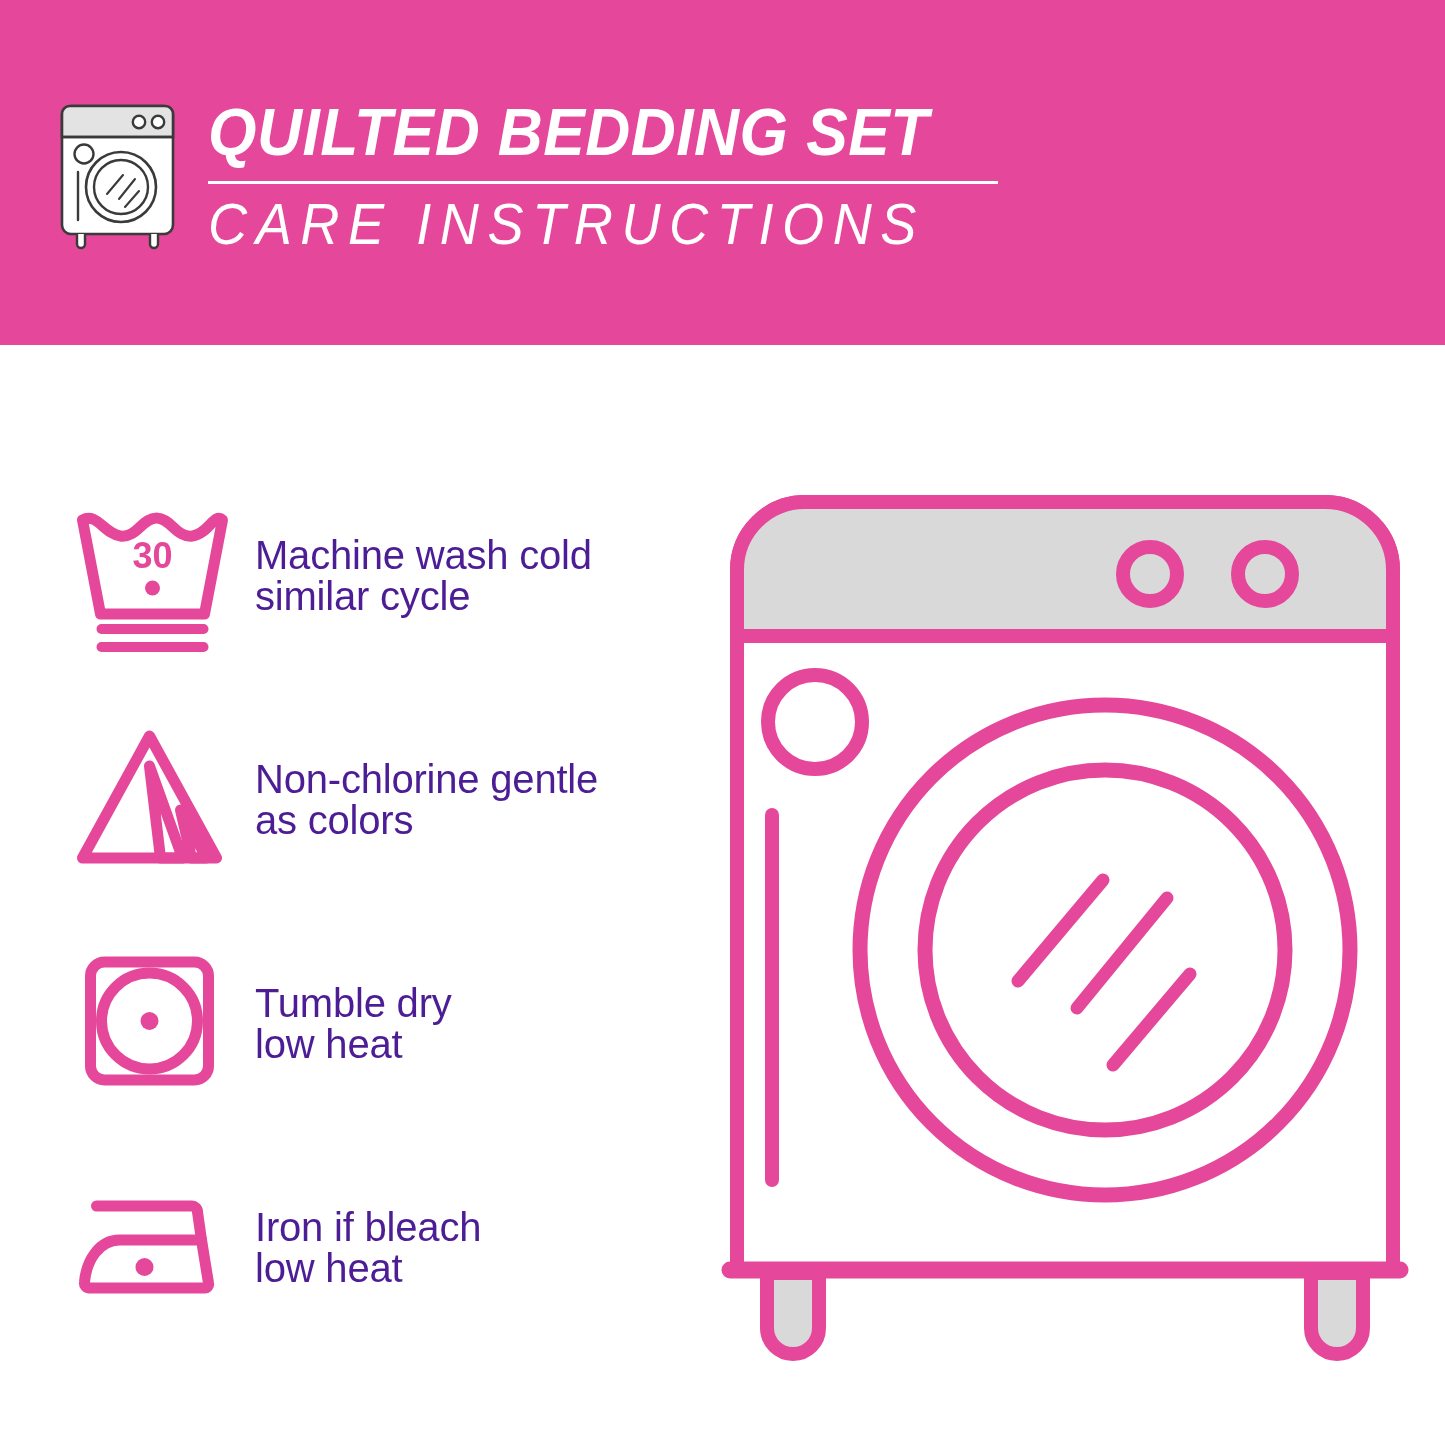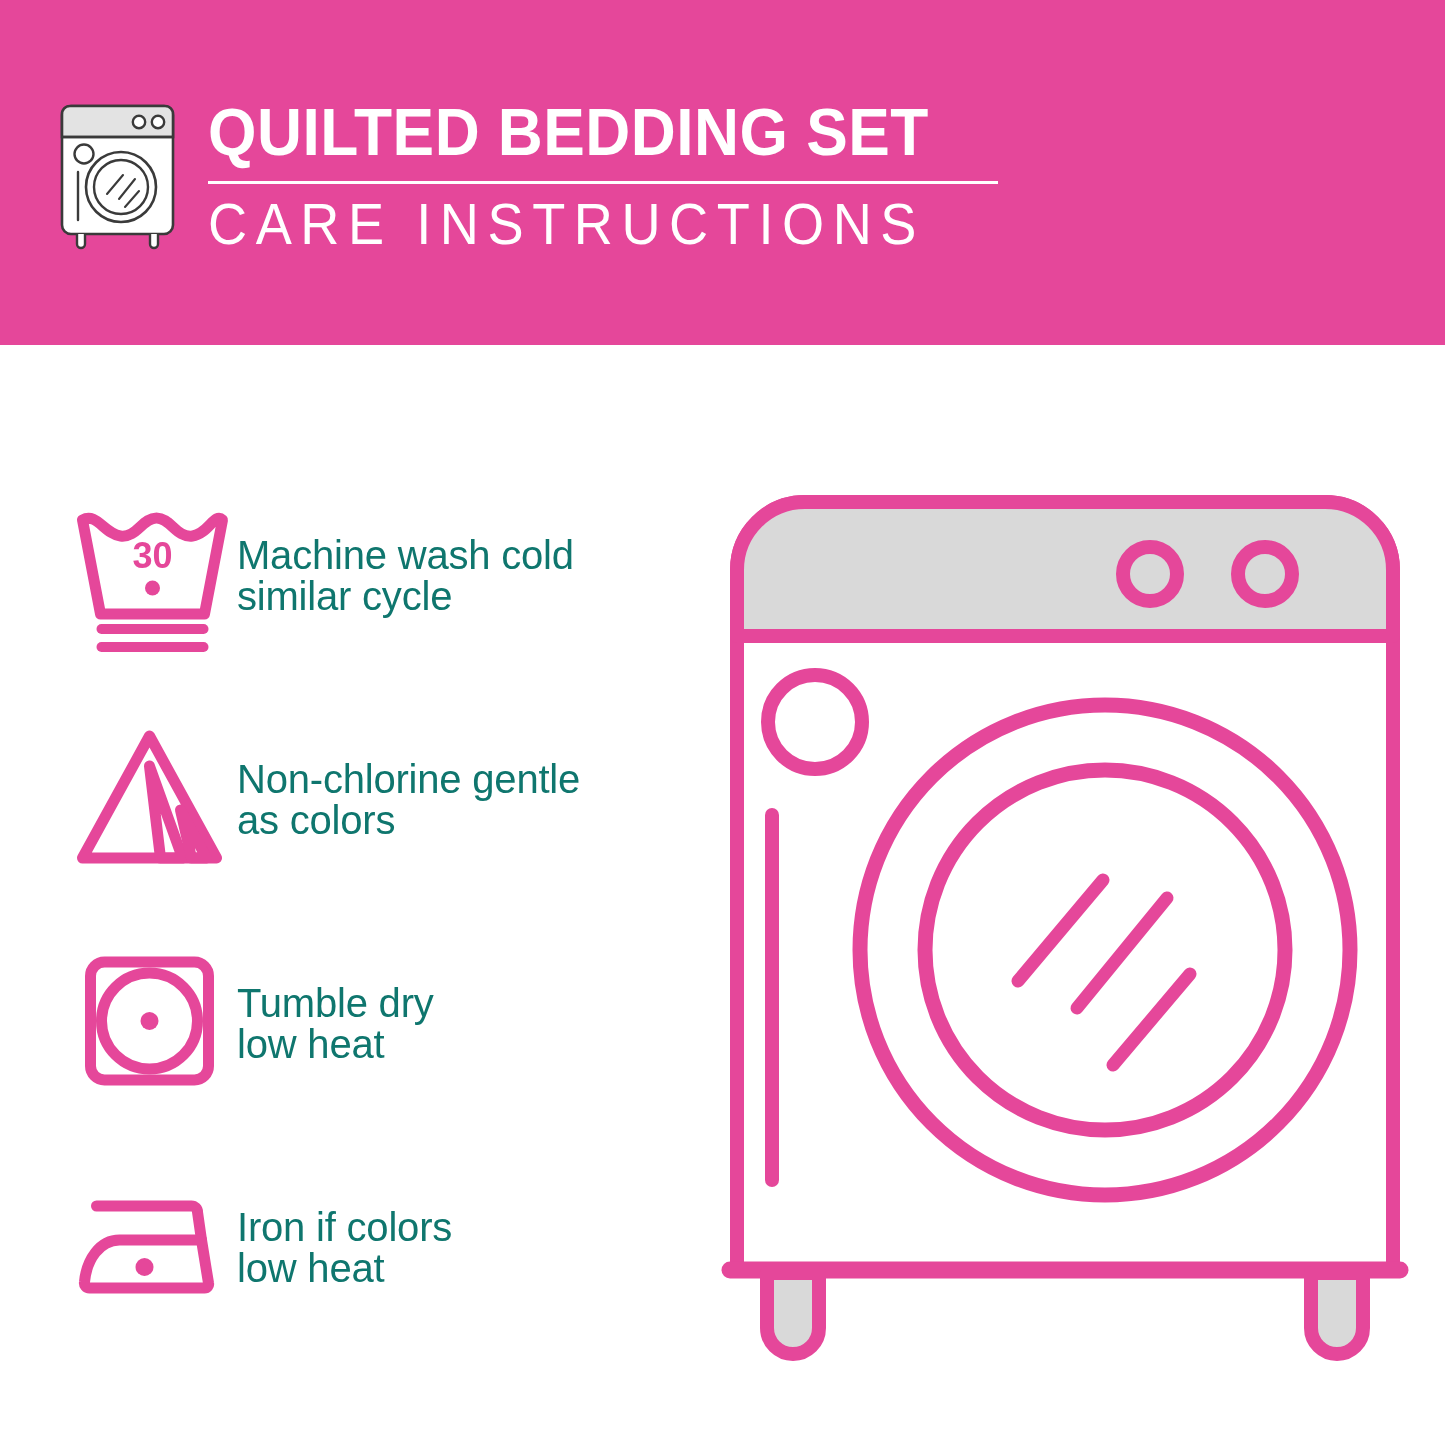--- a/index.html
+++ b/index.html
@@ -29,20 +29,21 @@
   }
   #header-inner {
     position: absolute;
     left: 55px;
     top: 95px;
     width: 940px;
     height: 175px;
     display: flex;
     flex-direction: row;
     align-items: flex-start;
+    font-style: italic;
   }
   #header-machine-icon {
     width: 125px;
     height: 150px;
     flex: 0 0 auto;
     margin-top: 5px;
   }
   #header-titles {
     flex: 1 1 auto;
     margin-left: 28px;
@@ -93,21 +94,22 @@
   .care-symbol {
     flex: 0 0 auto;
     width: 175px;
     height: 160px;
     display: flex;
     align-items: center;
     justify-content: flex-start;
   }
   .care-text {
     flex: 1 1 auto;
-    color: #0f766e;
+    margin-left: 18px;
+    color: #4c1d95;
     font-size: 40px;
     line-height: 41px;
     letter-spacing: -0.2px;
   }
   .care-text .tline { display: block; white-space: nowrap; }
 
   
   #machine-illustration {
     position: absolute;
     left: 715px;
@@ -215,21 +217,21 @@
         <svg viewBox="0 0 170 160" width="175" height="160">
 
           <path d="M32 38 H 127 a6 6 0 0 1 6 6 L 137 72" fill="none" stroke="#e5479a" stroke-width="11" stroke-linecap="round" stroke-linejoin="round"></path>
 
           <path d="M137 72 H 55 C 35 72 22 92 20 114 a5 5 0 0 0 5 6 H 140 a4 4 0 0 0 4 -5 Z" fill="none" stroke="#e5479a" stroke-width="11" stroke-linejoin="round" stroke-linecap="round"></path>
 
           <circle cx="80" cy="99" r="9" fill="#e5479a"></circle>
         </svg>
       </div>
       <div class="care-text">
-        <span class="tline">Iron if colors</span>
+        <span class="tline">Iron if bleach</span>
         <span class="tline">low heat</span>
       </div>
     </div>
 
   </div>
 
   <svg id="machine-illustration" viewBox="0 0 700 900">
 
     <path d="M22 90 a68 68 0 0 1 68 -68 h520 a68 68 0 0 1 68 68 v700 h-656 z" fill="#ffffff" stroke="#e5479a" stroke-width="14" stroke-linejoin="round"></path>
 

